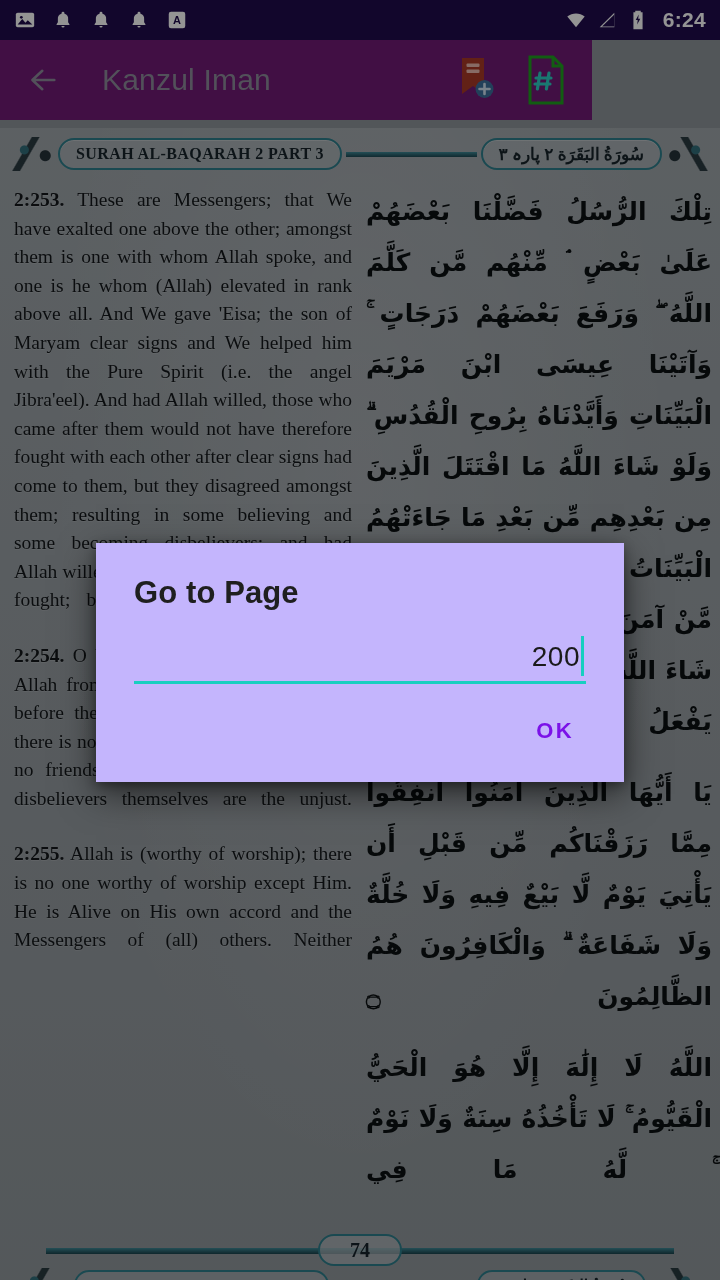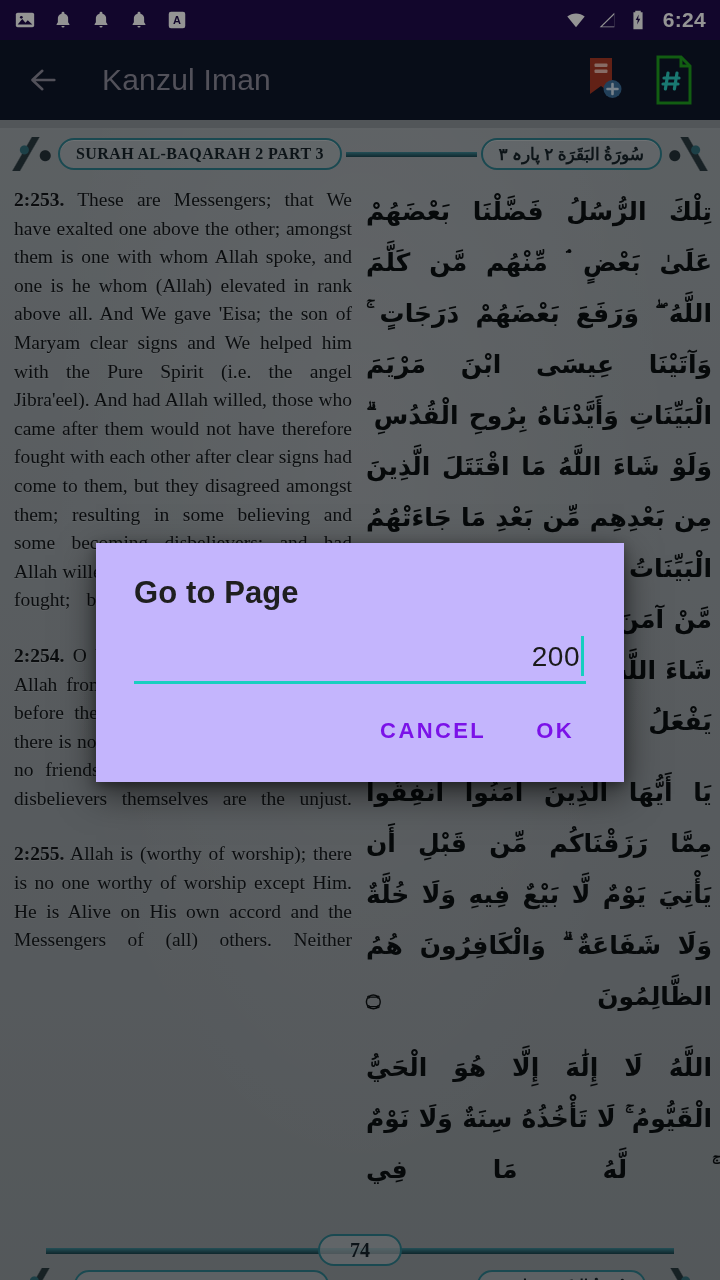--- a/index.html
+++ b/index.html
@@ -19,22 +19,22 @@
   .sb-left { display:flex; align-items:center; gap:16px; }
   .sb-right { margin-left:auto; display:flex; align-items:flex-start; gap:9px; }
   .sb-ico { width:22px; height:22px; display:block; }
   .sb-time {
     color:#fff; font-size:21px; font-weight:bold; letter-spacing:.3px;
     margin-left:5px; line-height:1;
   }
 
   
   #appbar {
-    position:absolute; top:40px; left:0; width:720px; height:80px;
-    background:#0f172a; display:flex; align-items:center; z-index:39;
+    position:absolute; top:40px; left:0; width:592px; height:80px;
+    background:#701a75; display:flex; align-items:center; z-index:39;
   }
   #back-btn { width:62px; display:flex; align-items:center; justify-content:center; margin-left:12px; }
   #apptitle {
     color:#8e8c9b; font-size:30px; font-weight:normal;
     margin-left:28px; letter-spacing:.2px; white-space:nowrap;
   }
   #appbar-actions { margin-left:auto; display:flex; align-items:center; gap:26px; padding-right:24px; }
 
   
   #page {
@@ -268,18 +268,17 @@
   </div>
 
   <div id="dialog">
     <div id="dialog-title">Go to Page</div>
     <div id="input-wrap">
       <input id="page-input" type="text" value="200" style="">
       <div id="caret"></div>
       <div id="underline"></div>
     </div>
     <div id="dialog-actions">
-      <button class="dlg-btn">CANCEL</button>
       <button class="dlg-btn">OK</button>
     </div>
   </div>
 
 </div>
 
 </body></html>

